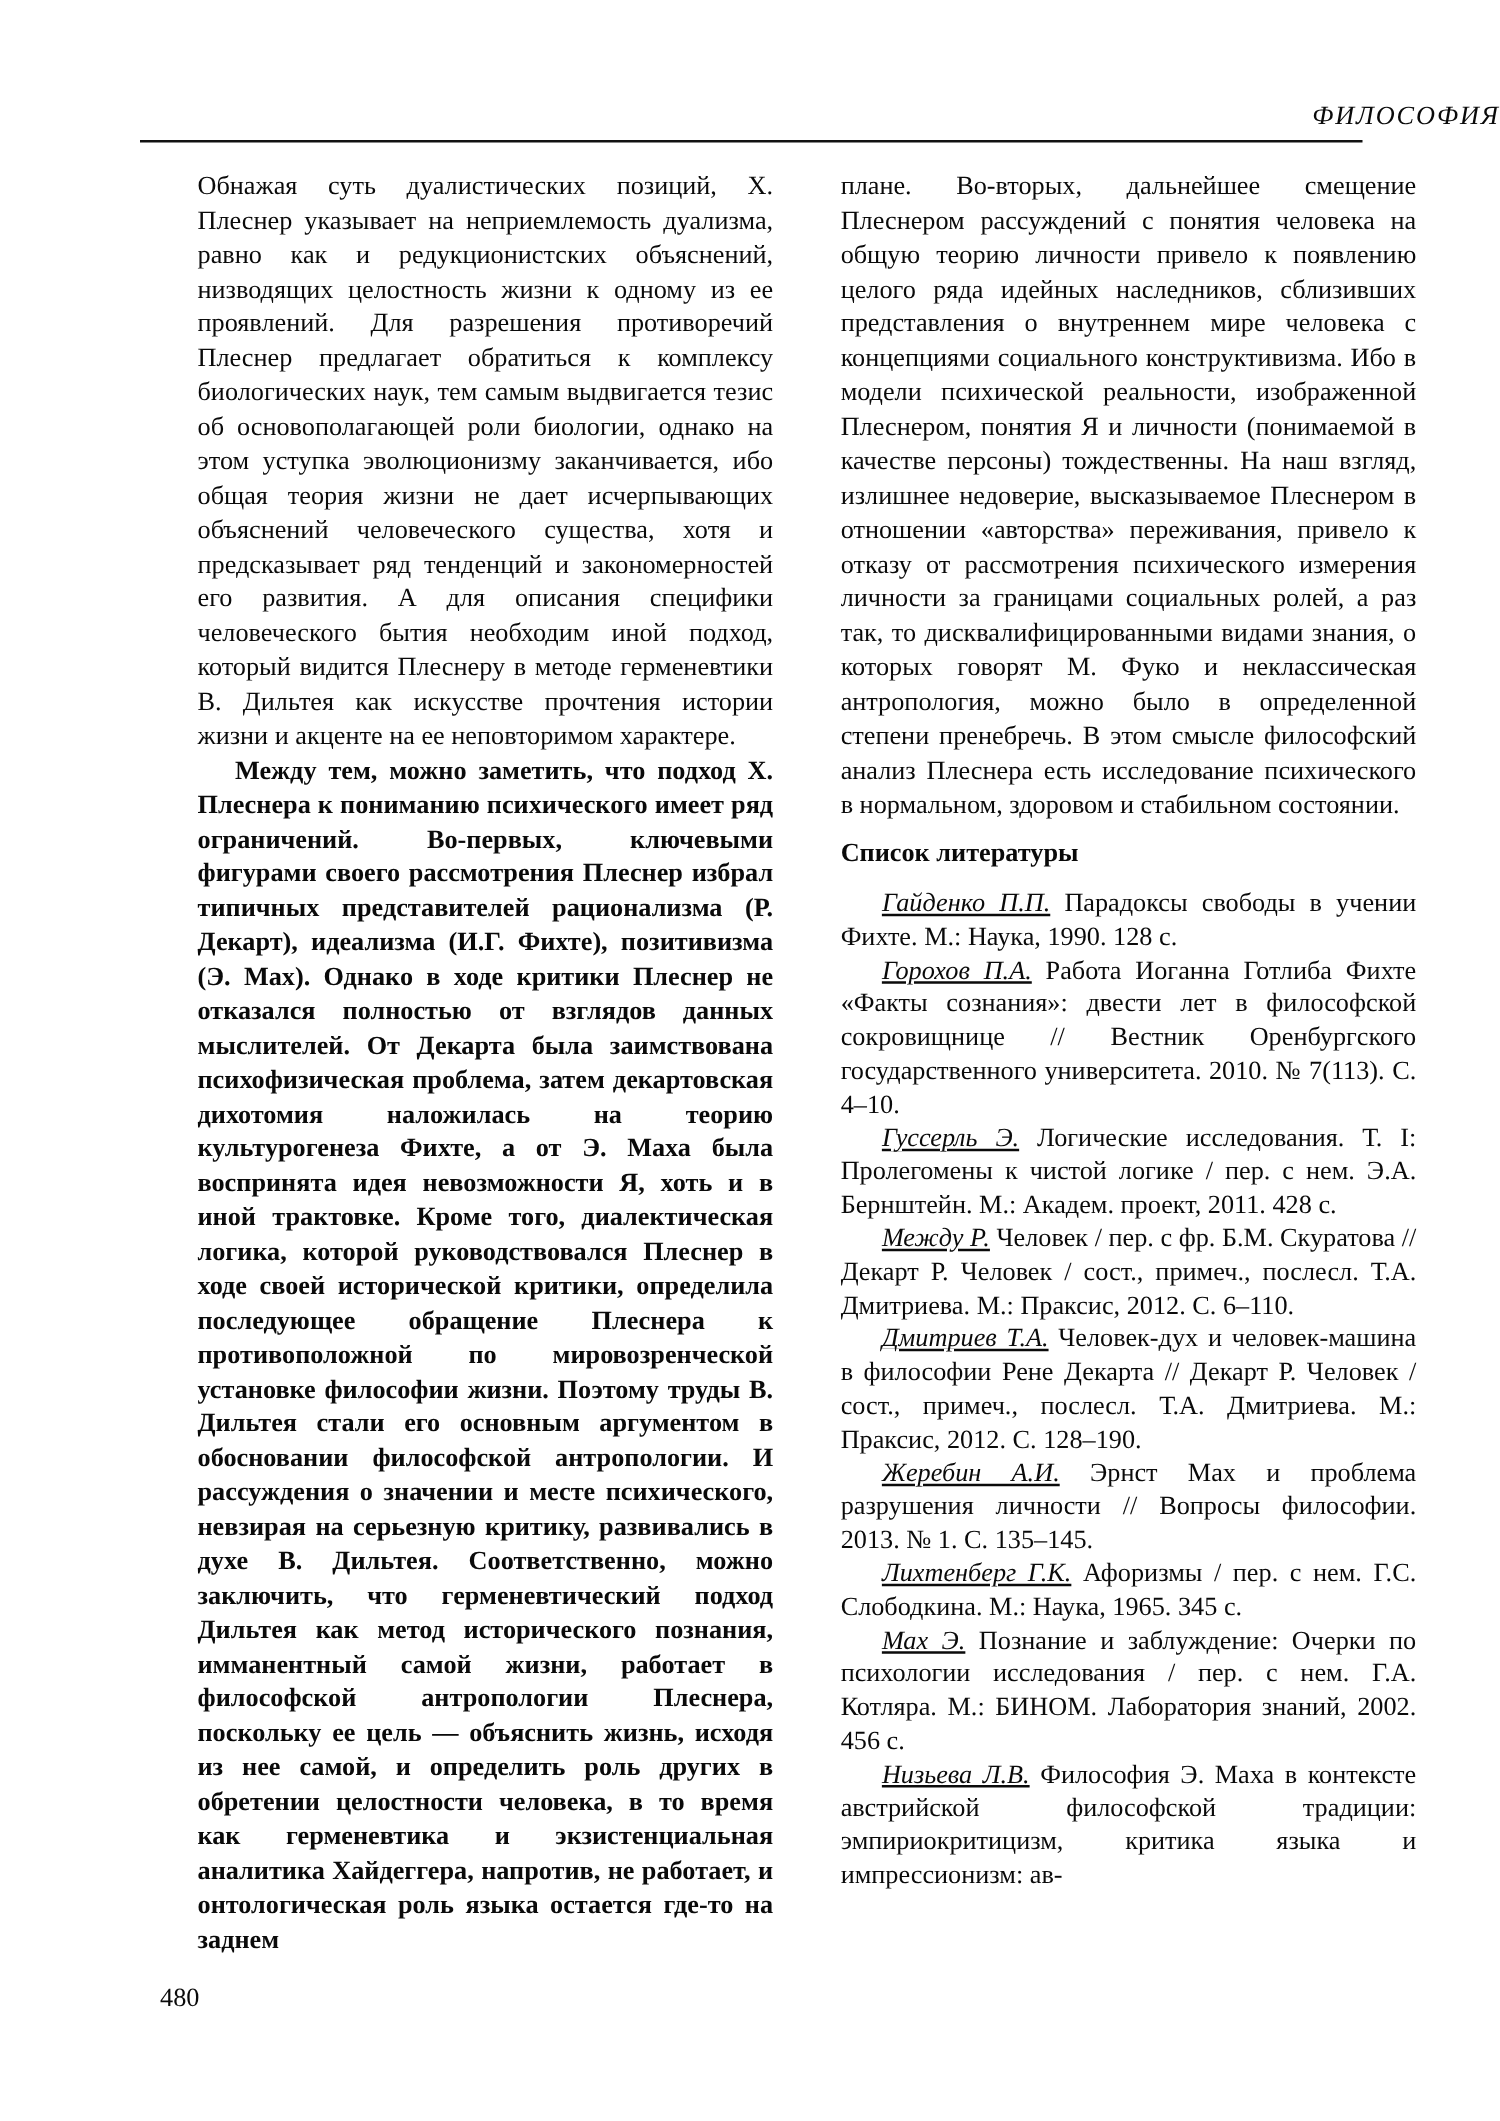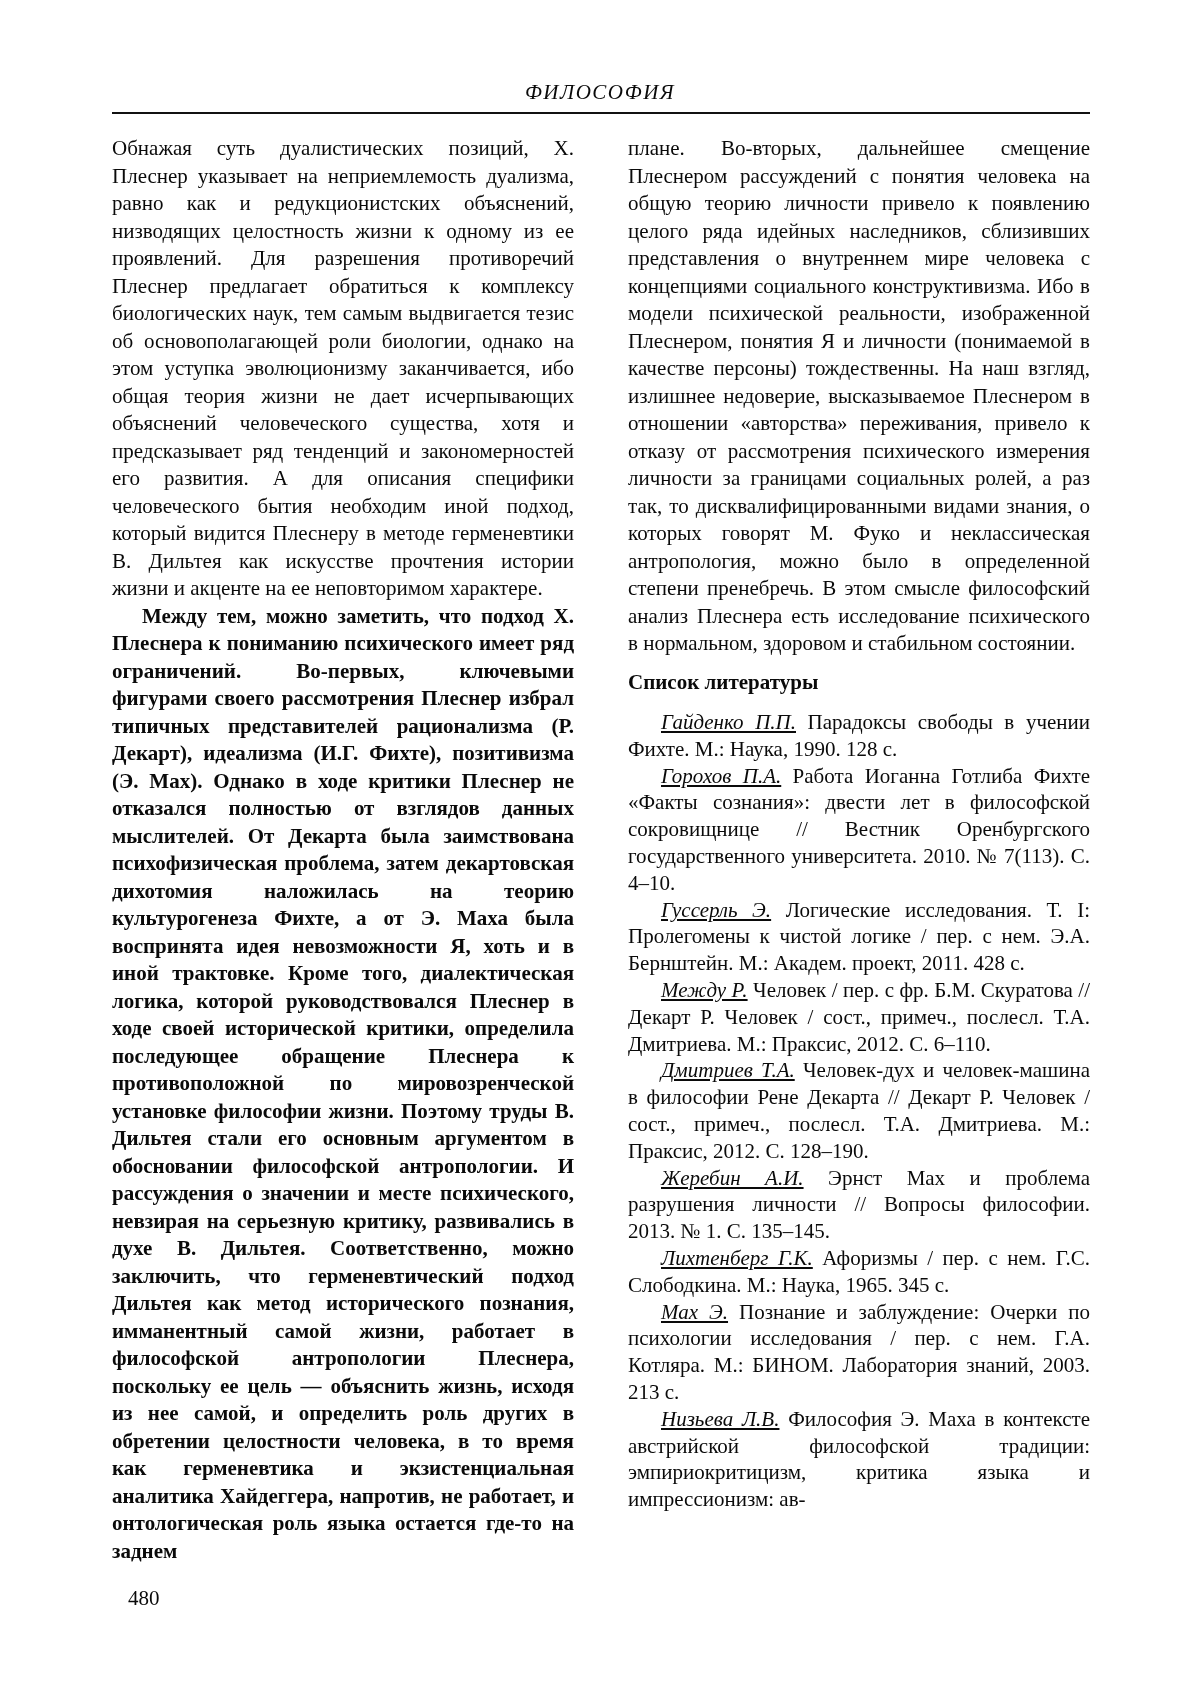--- a/index.html
+++ b/index.html
@@ -10,39 +10,40 @@
     font-family: "Liberation Serif", "DejaVu Serif", serif;
   }
   .page {
     position: relative;
     width: 1200px; height: 1697px;
     overflow: hidden;
     background: #ffffff;
   }
   .header-title {
     margin: 80px 0 0 0;
-    text-align: center;
+    text-align: right;
     font-style: italic;
     font-weight: normal;
     font-size: 21px;
     line-height: 24px;
     letter-spacing: 1.5px;
   }
   .header-rule {
     height: 0;
     border: none;
     border-top: 2px solid #111;
     width: 978px;
     margin: 8px 0 0 112px;
   }
   .columns {
     display: flex;
     gap: 54px;
     padding: 0 67px 0 112px;
     margin-top: 21px;
+    margin-left: 46px;
   }
   .col { width: 462px; }
   .body-par {
     font-size: 21px;
     line-height: 27.5px;
     text-align: justify;
     margin: 0;
   }
   .indent { text-indent: 30px; font-weight: bold; }
   .bib-heading {
@@ -87,21 +88,21 @@
 
       <h3 class="bib-heading">Список литературы</h3>
 
       <p class="ref"><span class="ref-author">Гайденко П.П.</span><span> Парадоксы свободы в учении Фихте. М.: Наука, 1990. 128 с.</span></p>
       <p class="ref"><span class="ref-author">Горохов П.А.</span><span> Работа Иоганна Готлиба Фихте «Факты сознания»: двести лет в философской сокровищнице // Вестник Оренбургского государственного университета. 2010. № 7(113). С. 4–10.</span></p>
       <p class="ref"><span class="ref-author">Гуссерль Э.</span><span> Логические исследования. Т. I: Пролегомены к чистой логике / пер. с нем. Э.А. Бернштейн. М.: Академ. проект, 2011. 428 с.</span></p>
       <p class="ref"><span class="ref-author">Между Р.</span><span> Человек / пер. с фр. Б.М. Скуратова // Декарт Р. Человек / сост., примеч., послесл. Т.А. Дмитриева. М.: Праксис, 2012. С. 6–110.</span></p>
       <p class="ref"><span class="ref-author">Дмитриев Т.А.</span><span> Человек-дух и человек-машина в философии Рене Декарта // Декарт Р. Человек / сост., примеч., послесл. Т.А. Дмитриева. М.: Праксис, 2012. С. 128–190.</span></p>
       <p class="ref"><span class="ref-author">Жеребин А.И.</span><span> Эрнст Мах и проблема разрушения личности // Вопросы философии. 2013. № 1. С. 135–145.</span></p>
       <p class="ref"><span class="ref-author">Лихтенберг Г.К.</span><span> Афоризмы / пер. с нем. Г.С. Слободкина. М.: Наука, 1965. 345 с.</span></p>
-      <p class="ref"><span class="ref-author">Мах Э.</span><span> Познание и заблуждение: Очерки по психологии исследования / пер. с нем. Г.А. Котляра. М.: БИНОМ. Лаборатория знаний, 2003. 213 с.</span></p>
+      <p class="ref"><span class="ref-author">Мах Э.</span><span> Познание и заблуждение: Очерки по психологии исследования / пер. с нем. Г.А. Котляра. М.: БИНОМ. Лаборатория знаний, 2002. 456 с.</span></p>
       <p class="ref"><span class="ref-author">Низьева Л.В.</span><span> Философия Э. Маха в контексте австрийской философской традиции: эмпириокритицизм, критика языка и импрессионизм: ав-</span></p>
     </div>
 
   </div>
 
   <div class="page-number">480</div>
 
 </div>
 
 </body></html>

